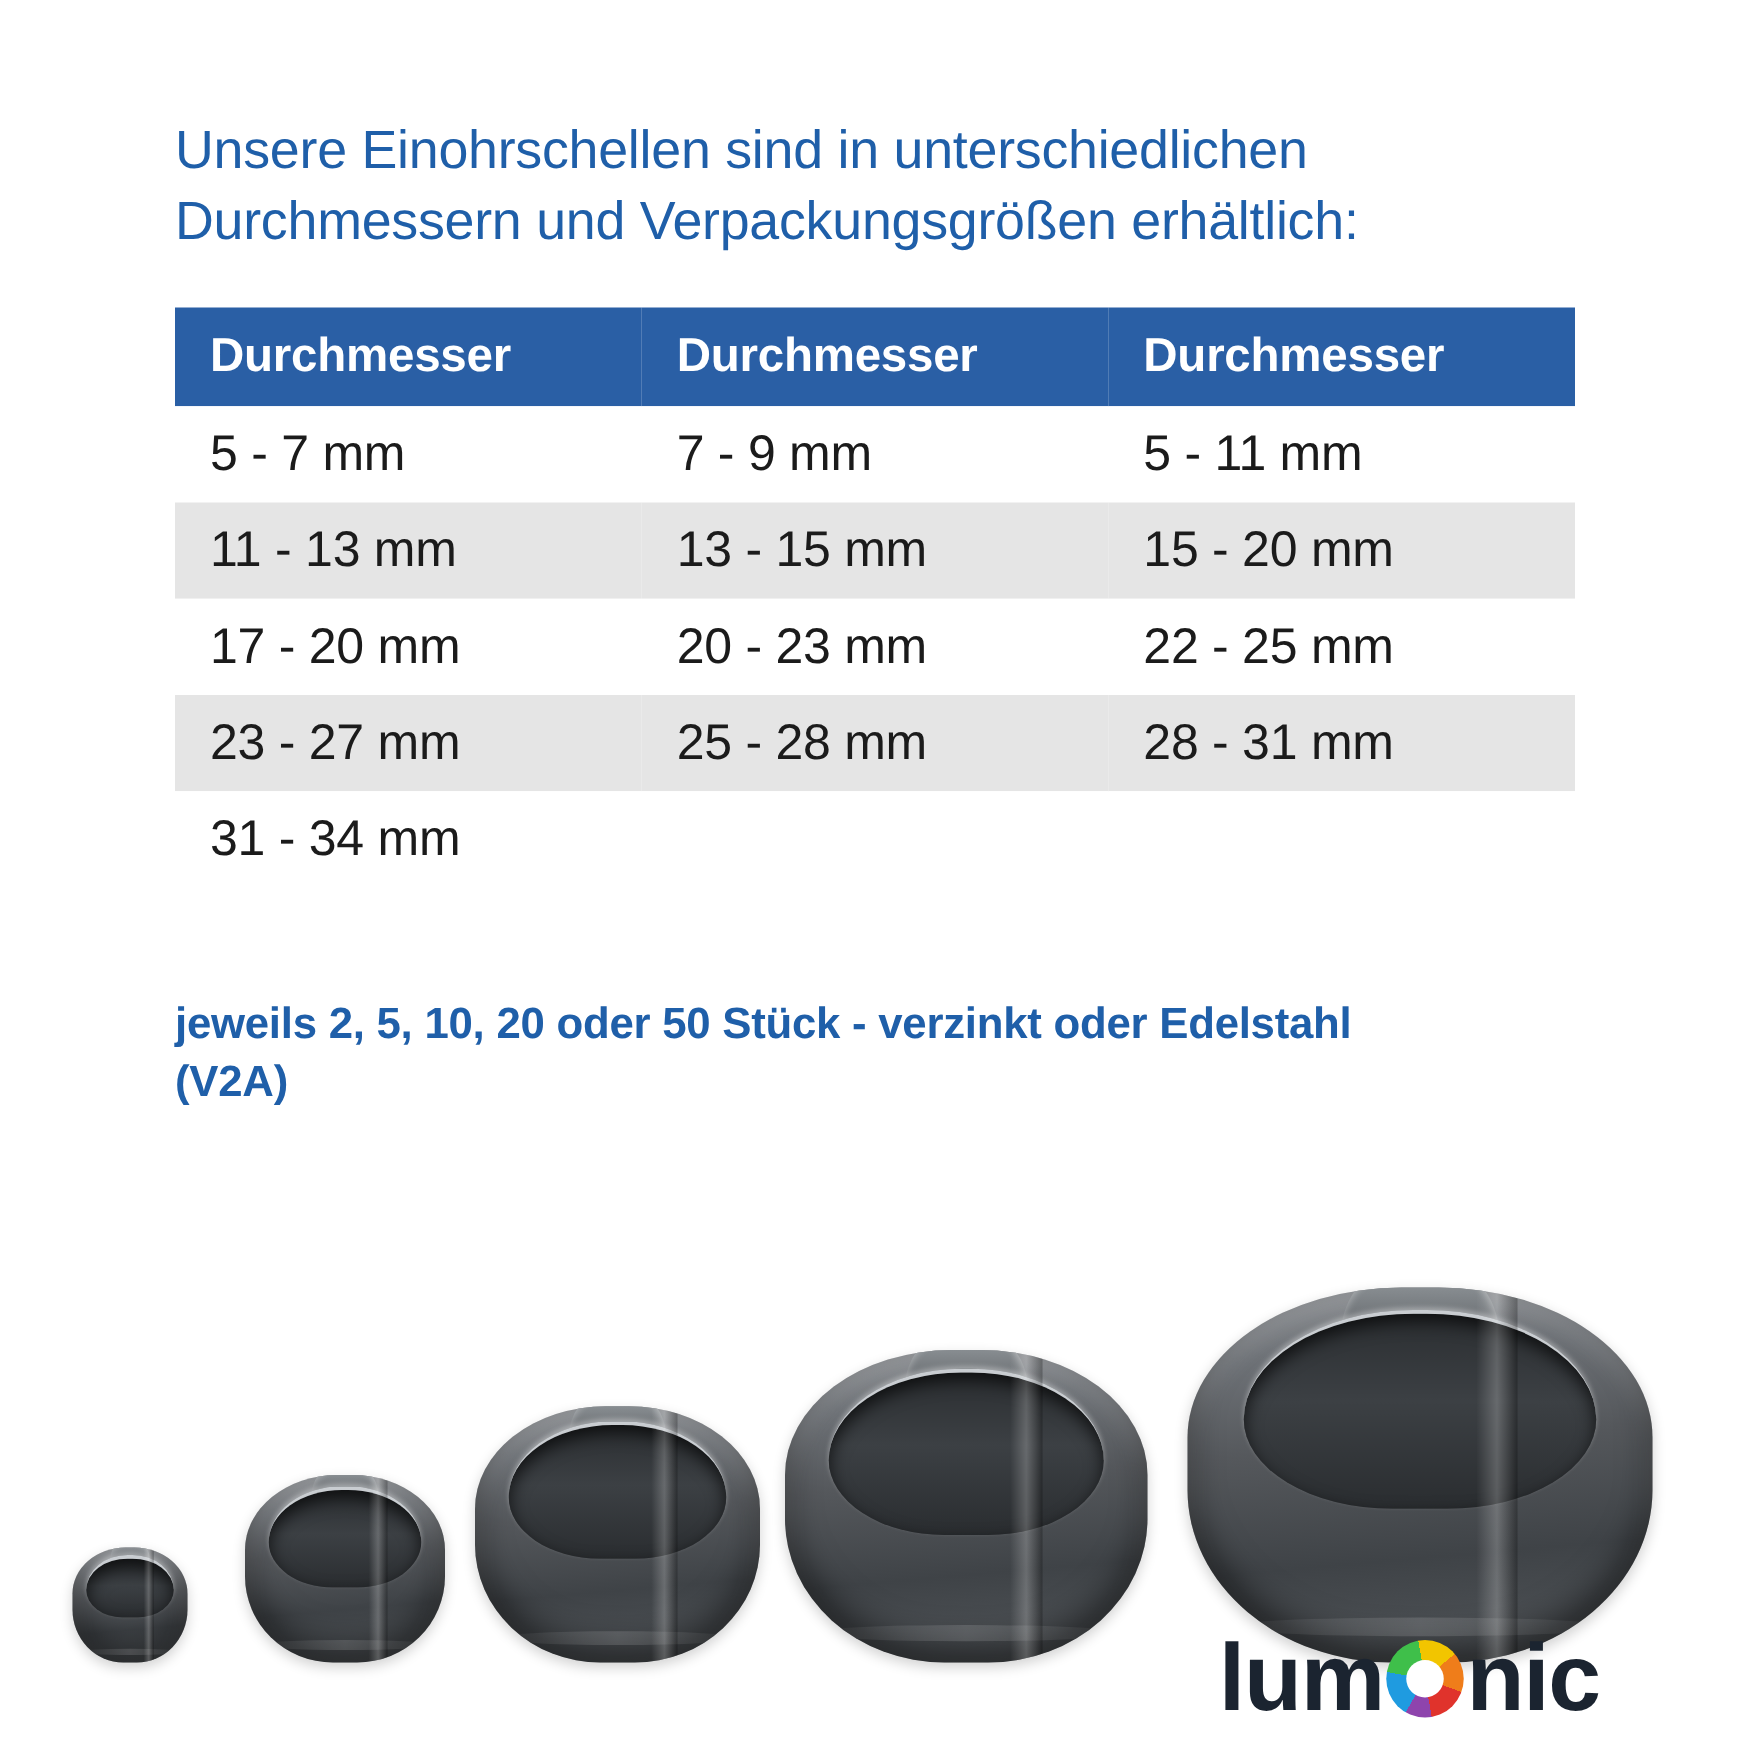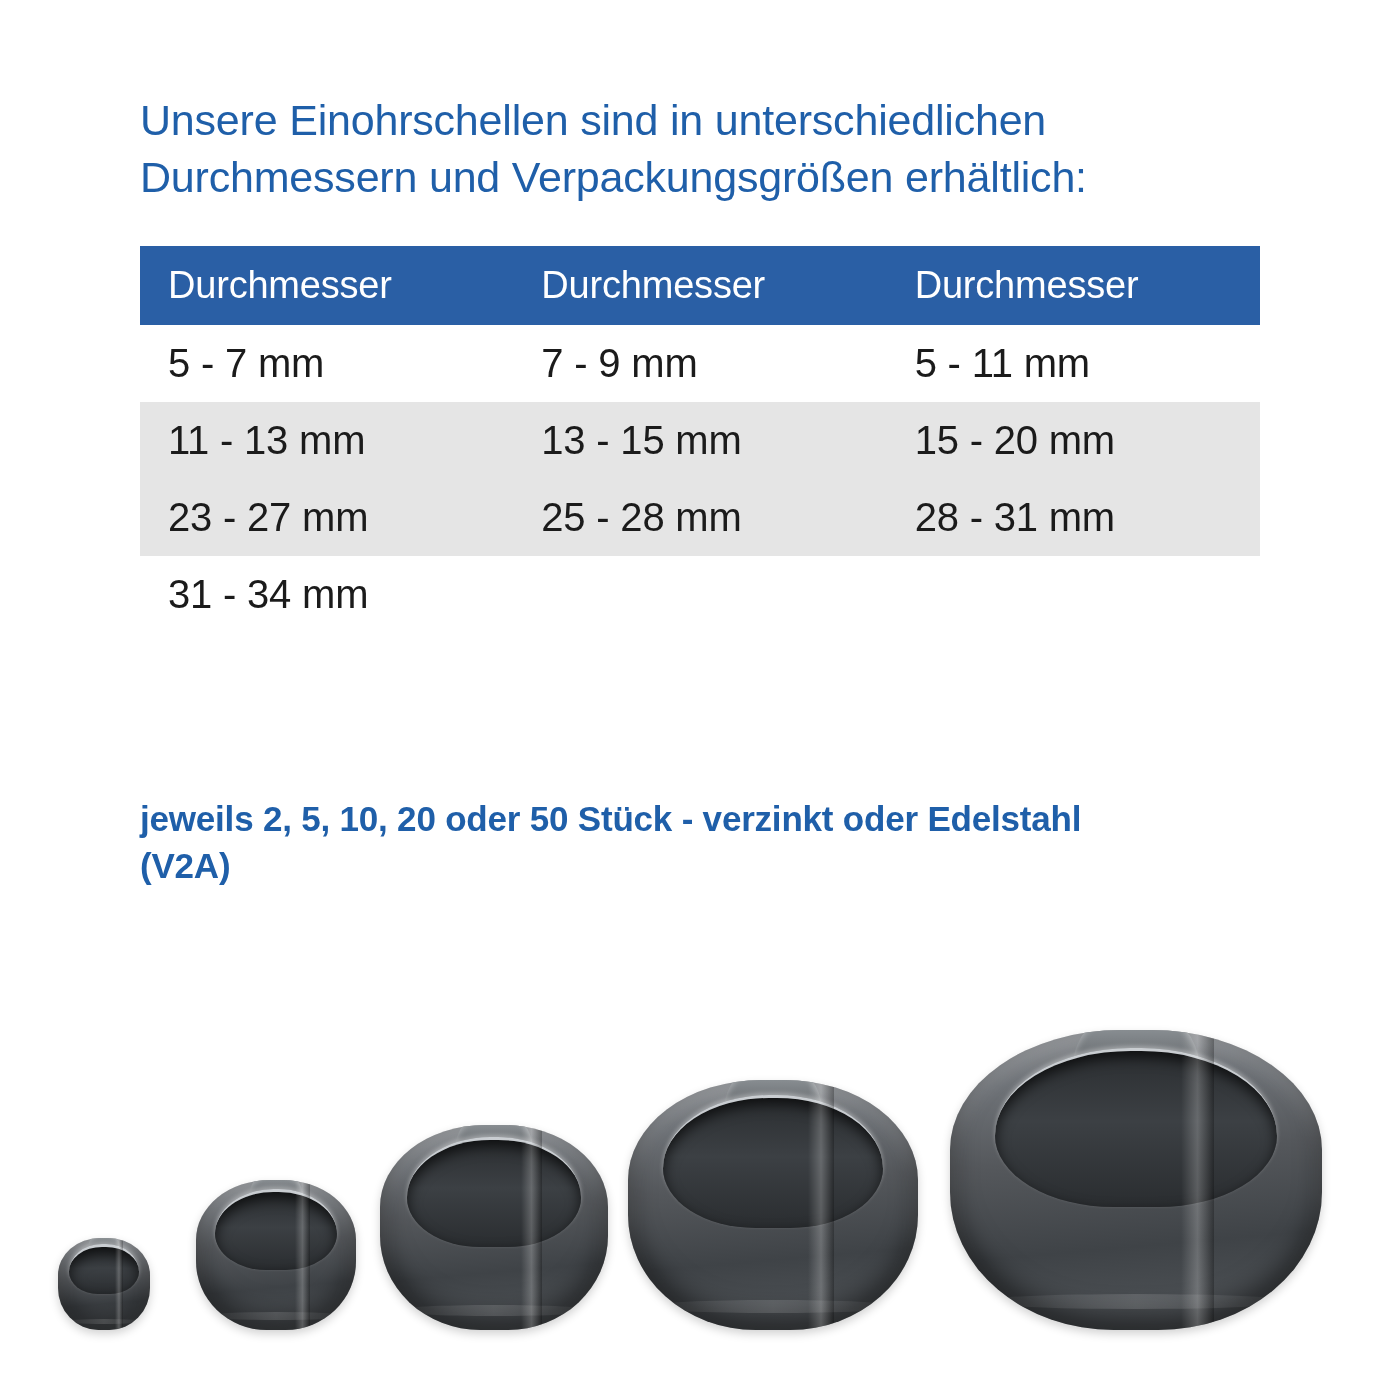--- a/index.html
+++ b/index.html
@@ -39,21 +39,21 @@
     left: 140px;
     top: 246px;
     width: 1120px;
     border-collapse: collapse;
     table-layout: fixed;
   }
   .size-table th {
     background: #2a5fa5;
     color: #ffffff;
     font-size: 38px;
-    font-weight: normal;
+    font-weight: bold;
     text-align: left;
     padding: 18px 0 18px 28px;
     letter-spacing: -0.2px;
   }
   .size-table td {
     font-size: 40px;
     color: #1b1b1b;
     padding: 16px 0 16px 28px;
     letter-spacing: -0.2px;
   }
@@ -210,20 +210,25 @@
       <tr class="plain">
         <td>5 - 7 mm</td>
         <td>7 - 9 mm</td>
         <td>5 - 11 mm</td>
       </tr>
       <tr class="alt">
         <td>11 - 13 mm</td>
         <td>13 - 15 mm</td>
         <td>15 - 20 mm</td>
       </tr>
+      <tr class="plain">
+        <td>17 - 20 mm</td>
+        <td>20 - 23 mm</td>
+        <td>22 - 25 mm</td>
+      </tr>
       <tr class="alt">
         <td>23 - 27 mm</td>
         <td>25 - 28 mm</td>
         <td>28 - 31 mm</td>
       </tr>
       <tr class="plain">
         <td>31 - 34 mm</td>
         <td></td>
         <td></td>
       </tr>
@@ -263,14 +268,19 @@
     </div>
     <div class="clamp" id="clamp-5">
       <div class="band">
         <div class="ear"></div>
         <div class="bore"></div>
         <div class="rim"></div>
       </div>
     </div>
   </div>
 
+  <div class="logo">
+    <span>lum</span>
+    <span class="ring"></span>
+    <span>nic</span>
+  </div>
 
 </div>
 
 </body></html>

